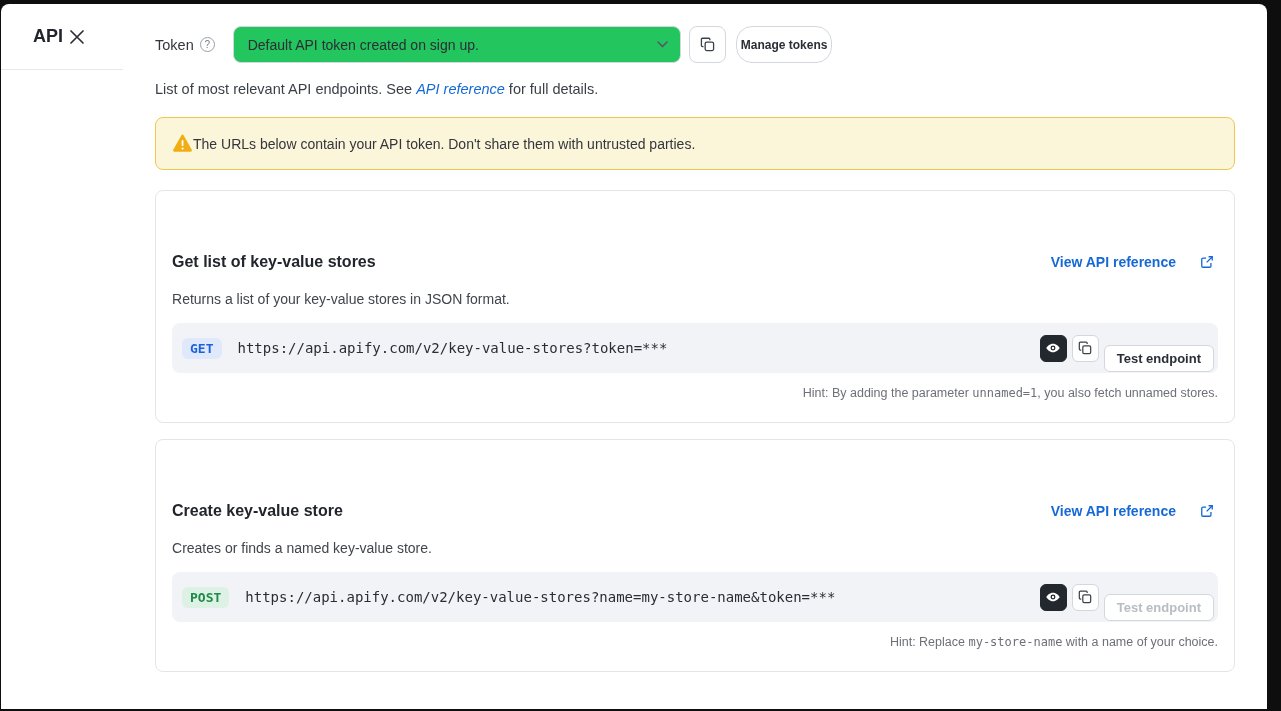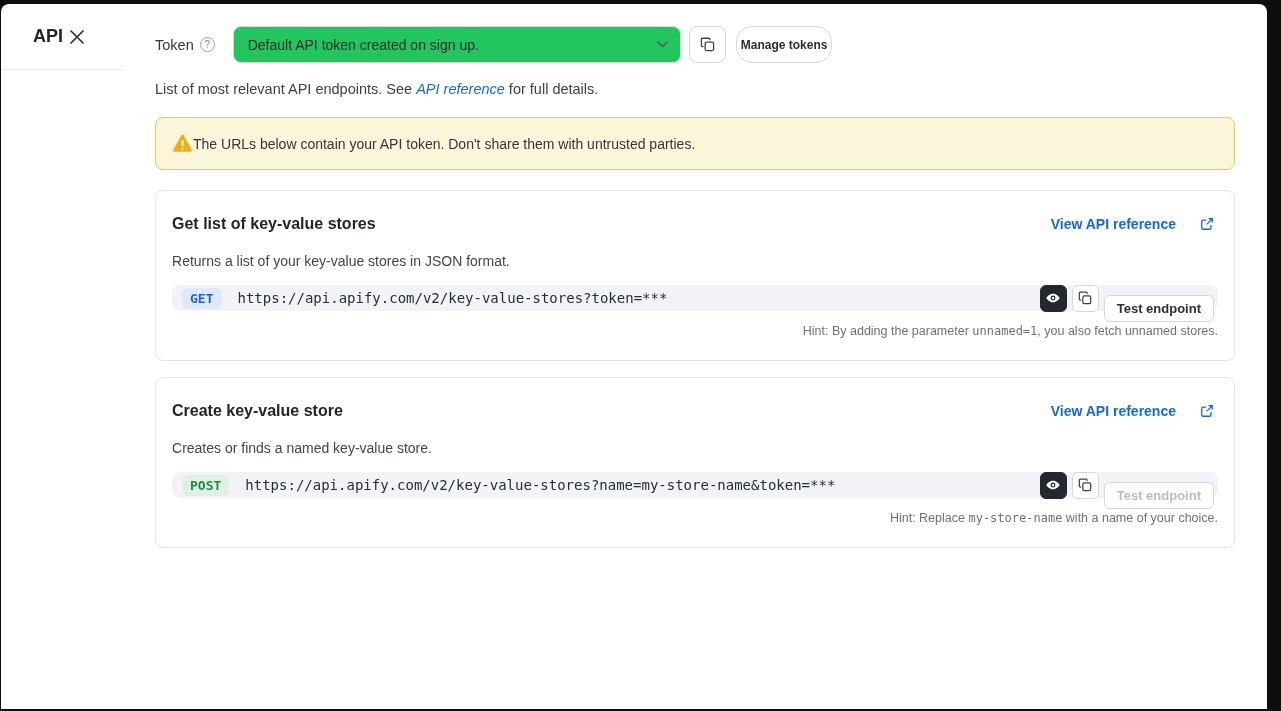--- a/index.html
+++ b/index.html
@@ -92,35 +92,35 @@
   }
 
   
   .card {
     border:1px solid #e3e5ea;
     border-radius:8px;
     padding:24px 16px 22px 16px;
     margin-bottom:16px;
     background:#fff;
   }
-  .card-head { display:flex; align-items:center; justify-content:space-between; margin-bottom:20px; }
+  .card-head { display:flex; align-items:center; justify-content:space-between; margin-bottom:20px;margin-top:38px; }
   .card-title { font-size:16px; font-weight:700; color:#22252c; }
   .ref-link {
     display:flex; align-items:center; gap:24px;
     font-size:14px; font-weight:700; color:#1569d6;
     text-decoration:none; cursor:pointer;
     margin-right:4px;
   }
   .card-desc { font-size:14px; color:#41454d; margin-bottom:16px; }
 
   .endpoint-row {
     display:flex; align-items:center;
     background:#f1f3f7;
     border-radius:8px;
-    height:26px;
+    height:50px;
     padding:0 4px 0 10px;
     margin-bottom:13px;
   }
   .method {
     font-family:"DejaVu Sans Mono", monospace;
     font-size:13px; font-weight:700;
     padding:3px 8px; border-radius:6px;
     margin-right:16px;
   }
   .method.get  { background:#dfe9fb; color:#1c62d8; }

